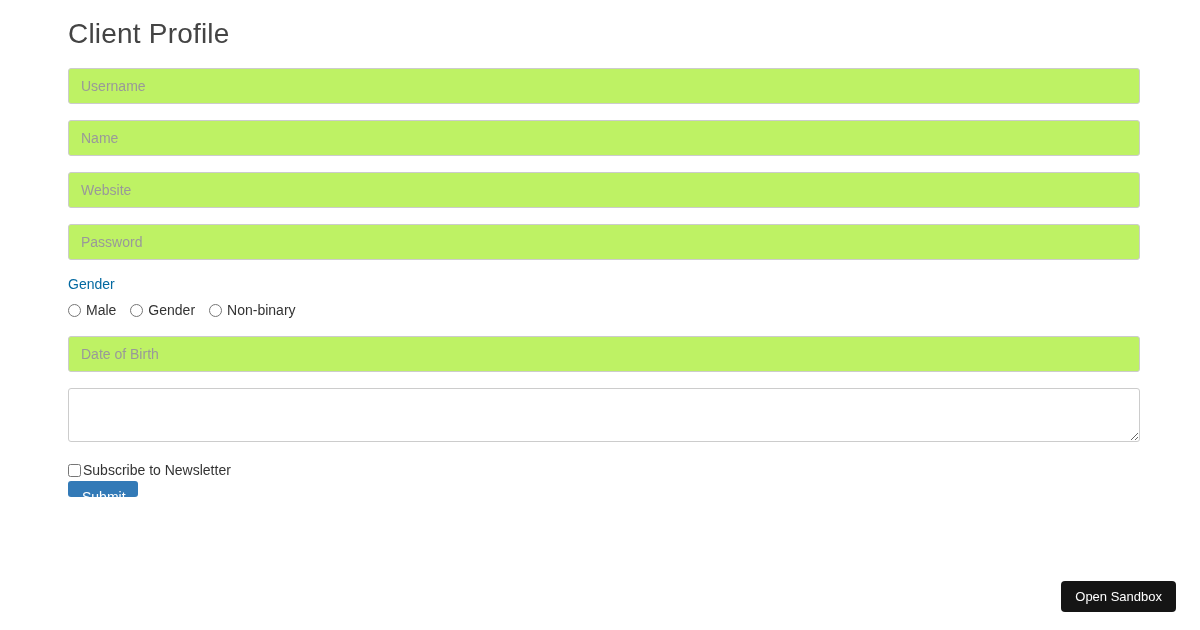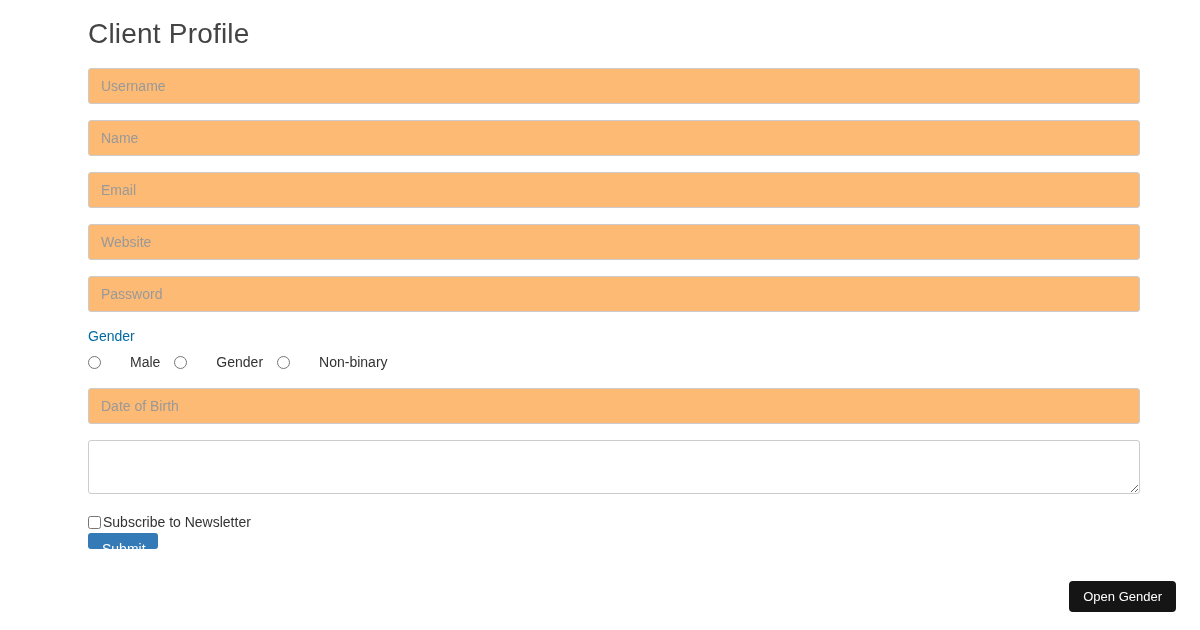--- a/index.html
+++ b/index.html
@@ -10,42 +10,42 @@
     body {
       font-family: "Segoe UI", "Helvetica Neue", Arial, sans-serif;
       color: #333;
       background: #fff;
       width: 1200px;
       height: 630px;
       overflow: hidden;
       position: relative;
     }
     .container {
-      padding: 18px 60px 0 88px;
+      padding: 18px 60px 0 68px;
     }
     h2.page-title {
       font-size: 28px;
       font-weight: 400;
       color: #444;
       margin-bottom: 18px;
       letter-spacing: 0.2px;
     }
     .form-group {
       margin-bottom: 16px;
     }
     .text-input {
       width: 100%;
       height: 36px;
       border: 1px solid #ccc;
       border-radius: 3px;
       padding: 6px 12px;
       font-size: 14px;
       color: #555;
       font-family: inherit;
-      background: #fdba74;
+      background: #bef264;
     }
     .text-input::placeholder {
       color: #999;
       font-size: 14px;
     }
     .textarea-input {
       width: 100%;
       height: 54px;
       border: 1px solid #ccc;
       border-radius: 3px;
@@ -66,21 +66,20 @@
       gap: 14px;
       align-items: center;
       margin-bottom: 18px;
     }
     .radio-item {
       display: inline-flex;
       align-items: center;
       font-size: 14px;
       color: #333;
       cursor: pointer;
-      gap: 24px;
     }
     .radio-item input[type="radio"] {
       margin-right: 5px;
       width: 13px;
       height: 13px;
       cursor: pointer;
     }
     .checkbox-row {
       display: inline-flex;
       align-items: center;
@@ -128,23 +127,20 @@
 
   <div class="form-group">
     <input type="text" class="text-input" placeholder="Username" style="">
   </div>
 
   <div class="form-group">
     <input type="text" class="text-input" placeholder="Name" style="">
   </div>
 
 
-  <div class="form-group">
-    <input type="text" class="text-input" placeholder="Email" style="">
-  </div>
 
   <div class="form-group">
     <input type="text" class="text-input" placeholder="Website" style="">
   </div>
 
   <div class="form-group">
     <input type="password" class="text-input" placeholder="Password" style="">
   </div>
 
   <label class="gender-label">Gender</label>
@@ -172,13 +168,13 @@
   </div>
 
   <label class="checkbox-row">
     <input type="checkbox" style="">
     <span>Subscribe to Newsletter</span>
   </label>
 
   <button class="submit-btn">Submit</button>
 </div>
 
-<button class="sandbox-btn">Open Gender</button>
+<button class="sandbox-btn">Open Sandbox</button>
 
 </body></html>

